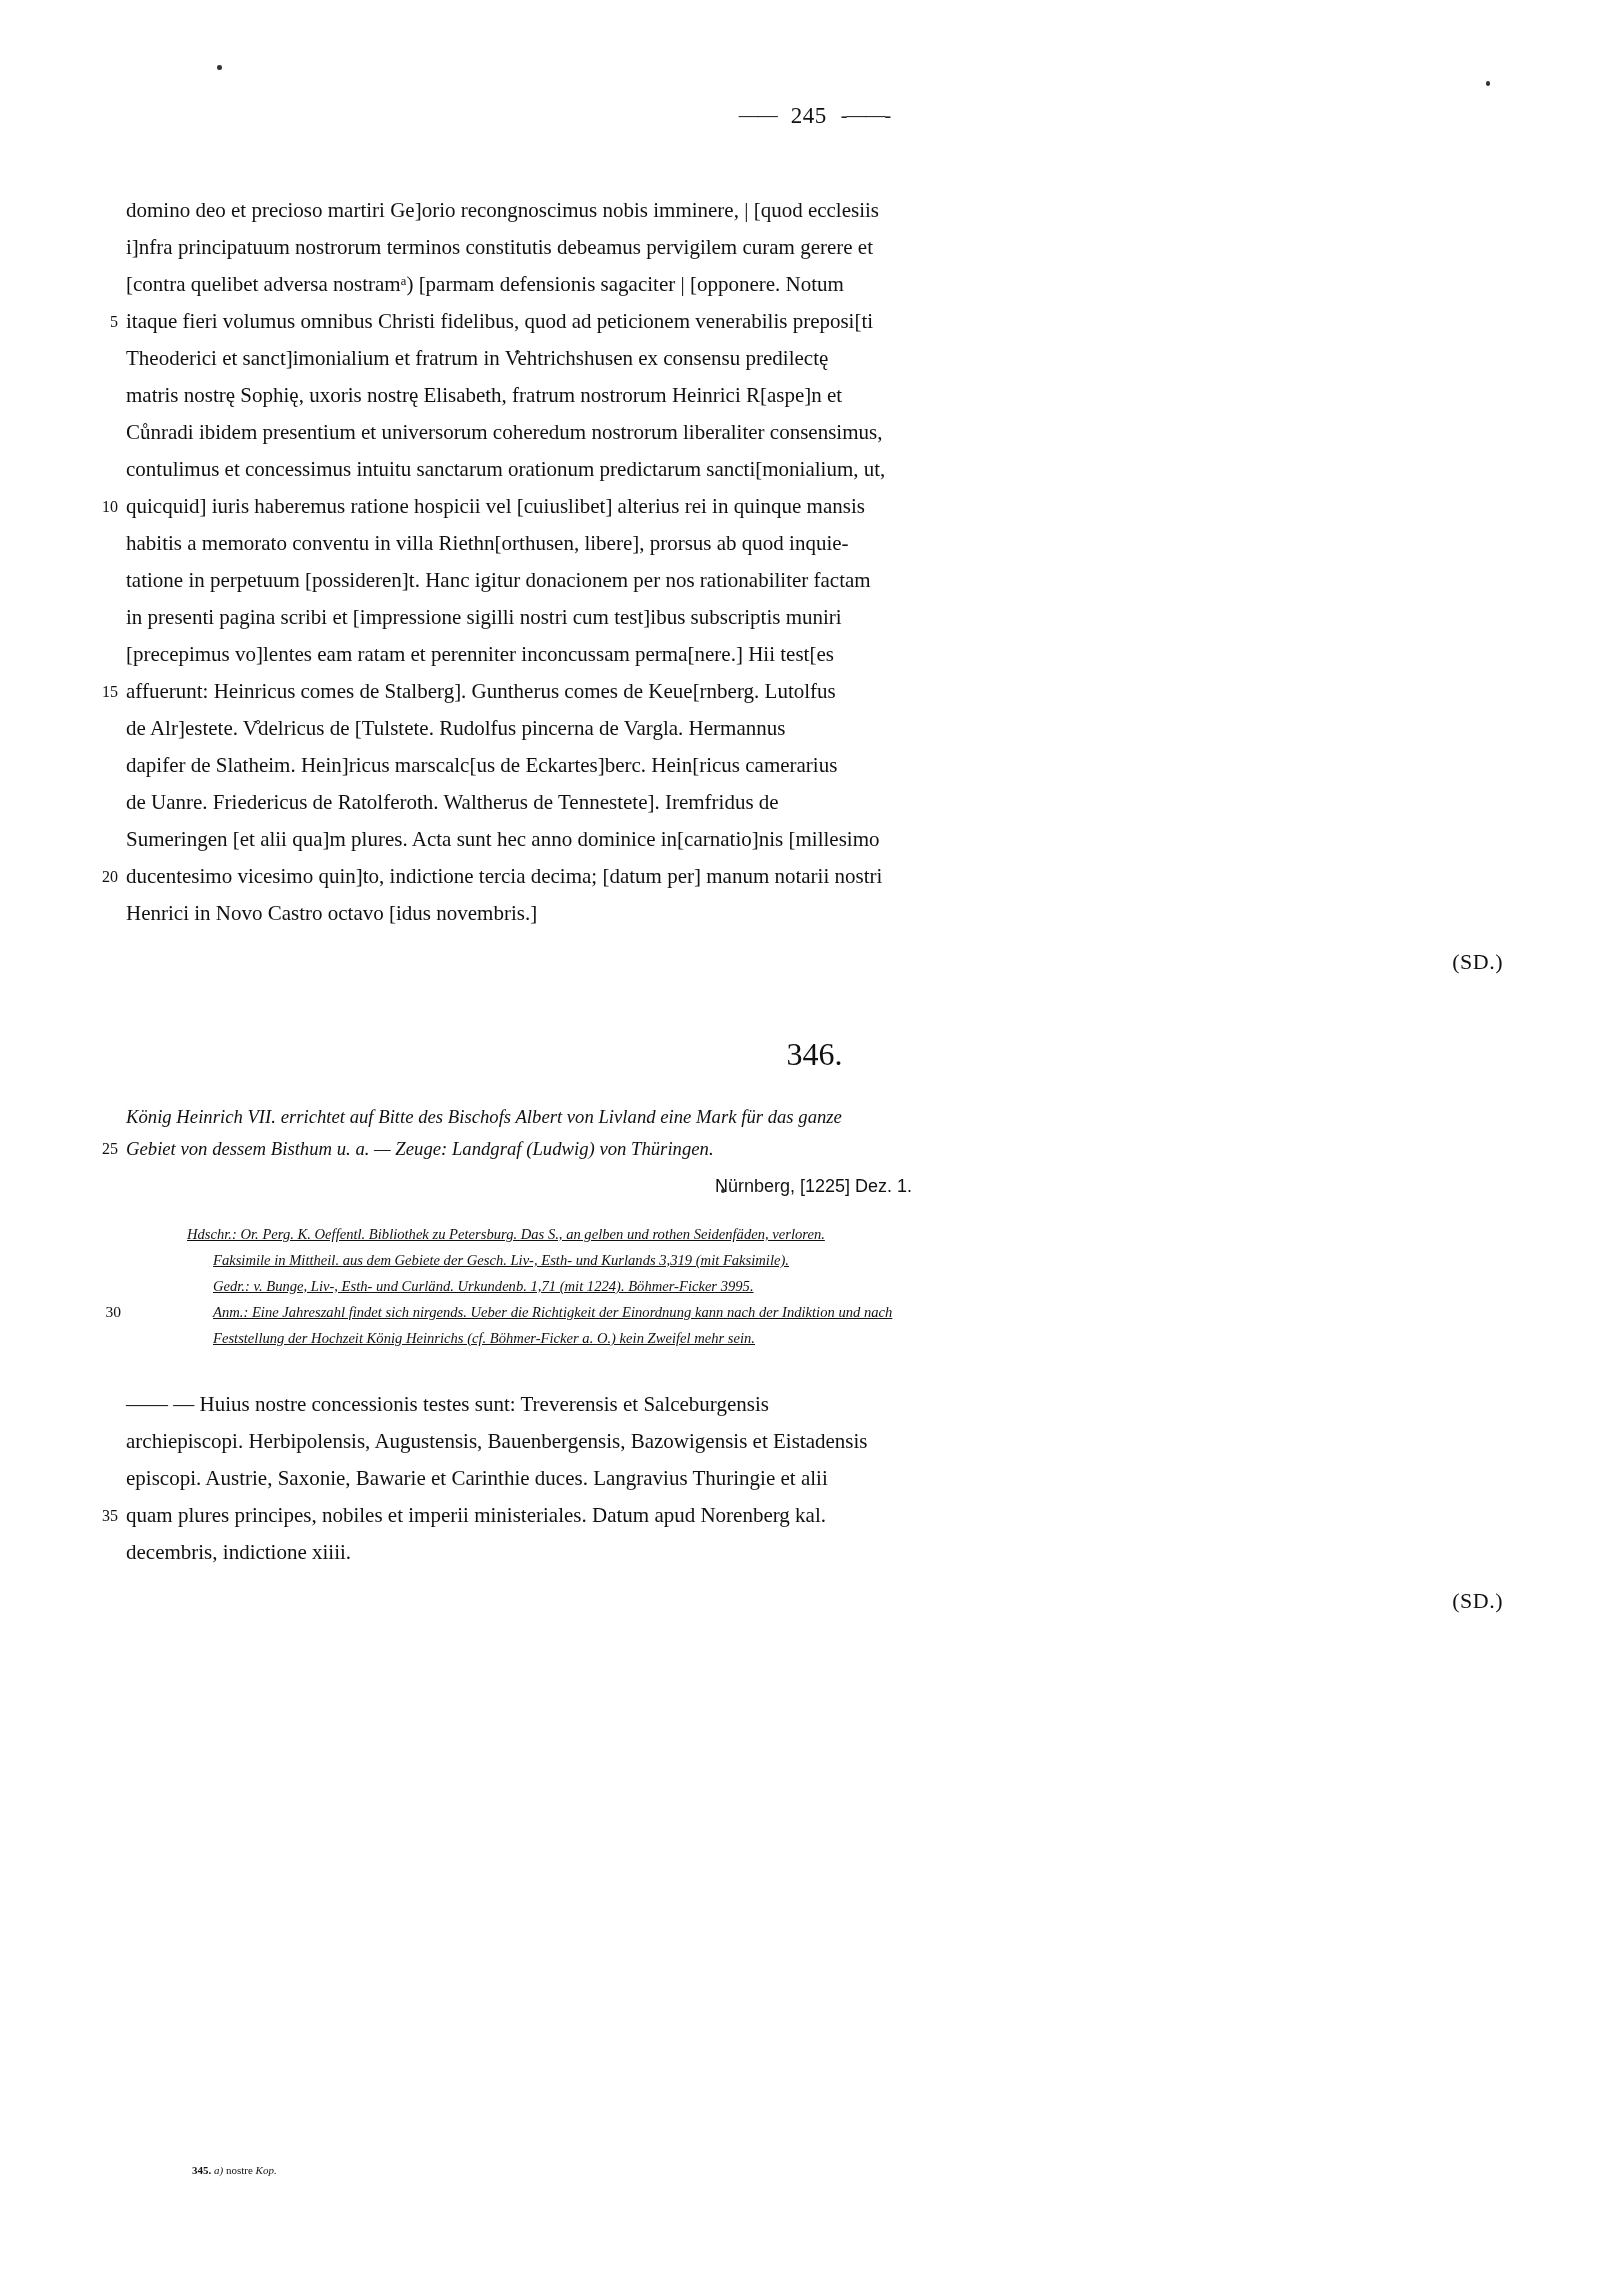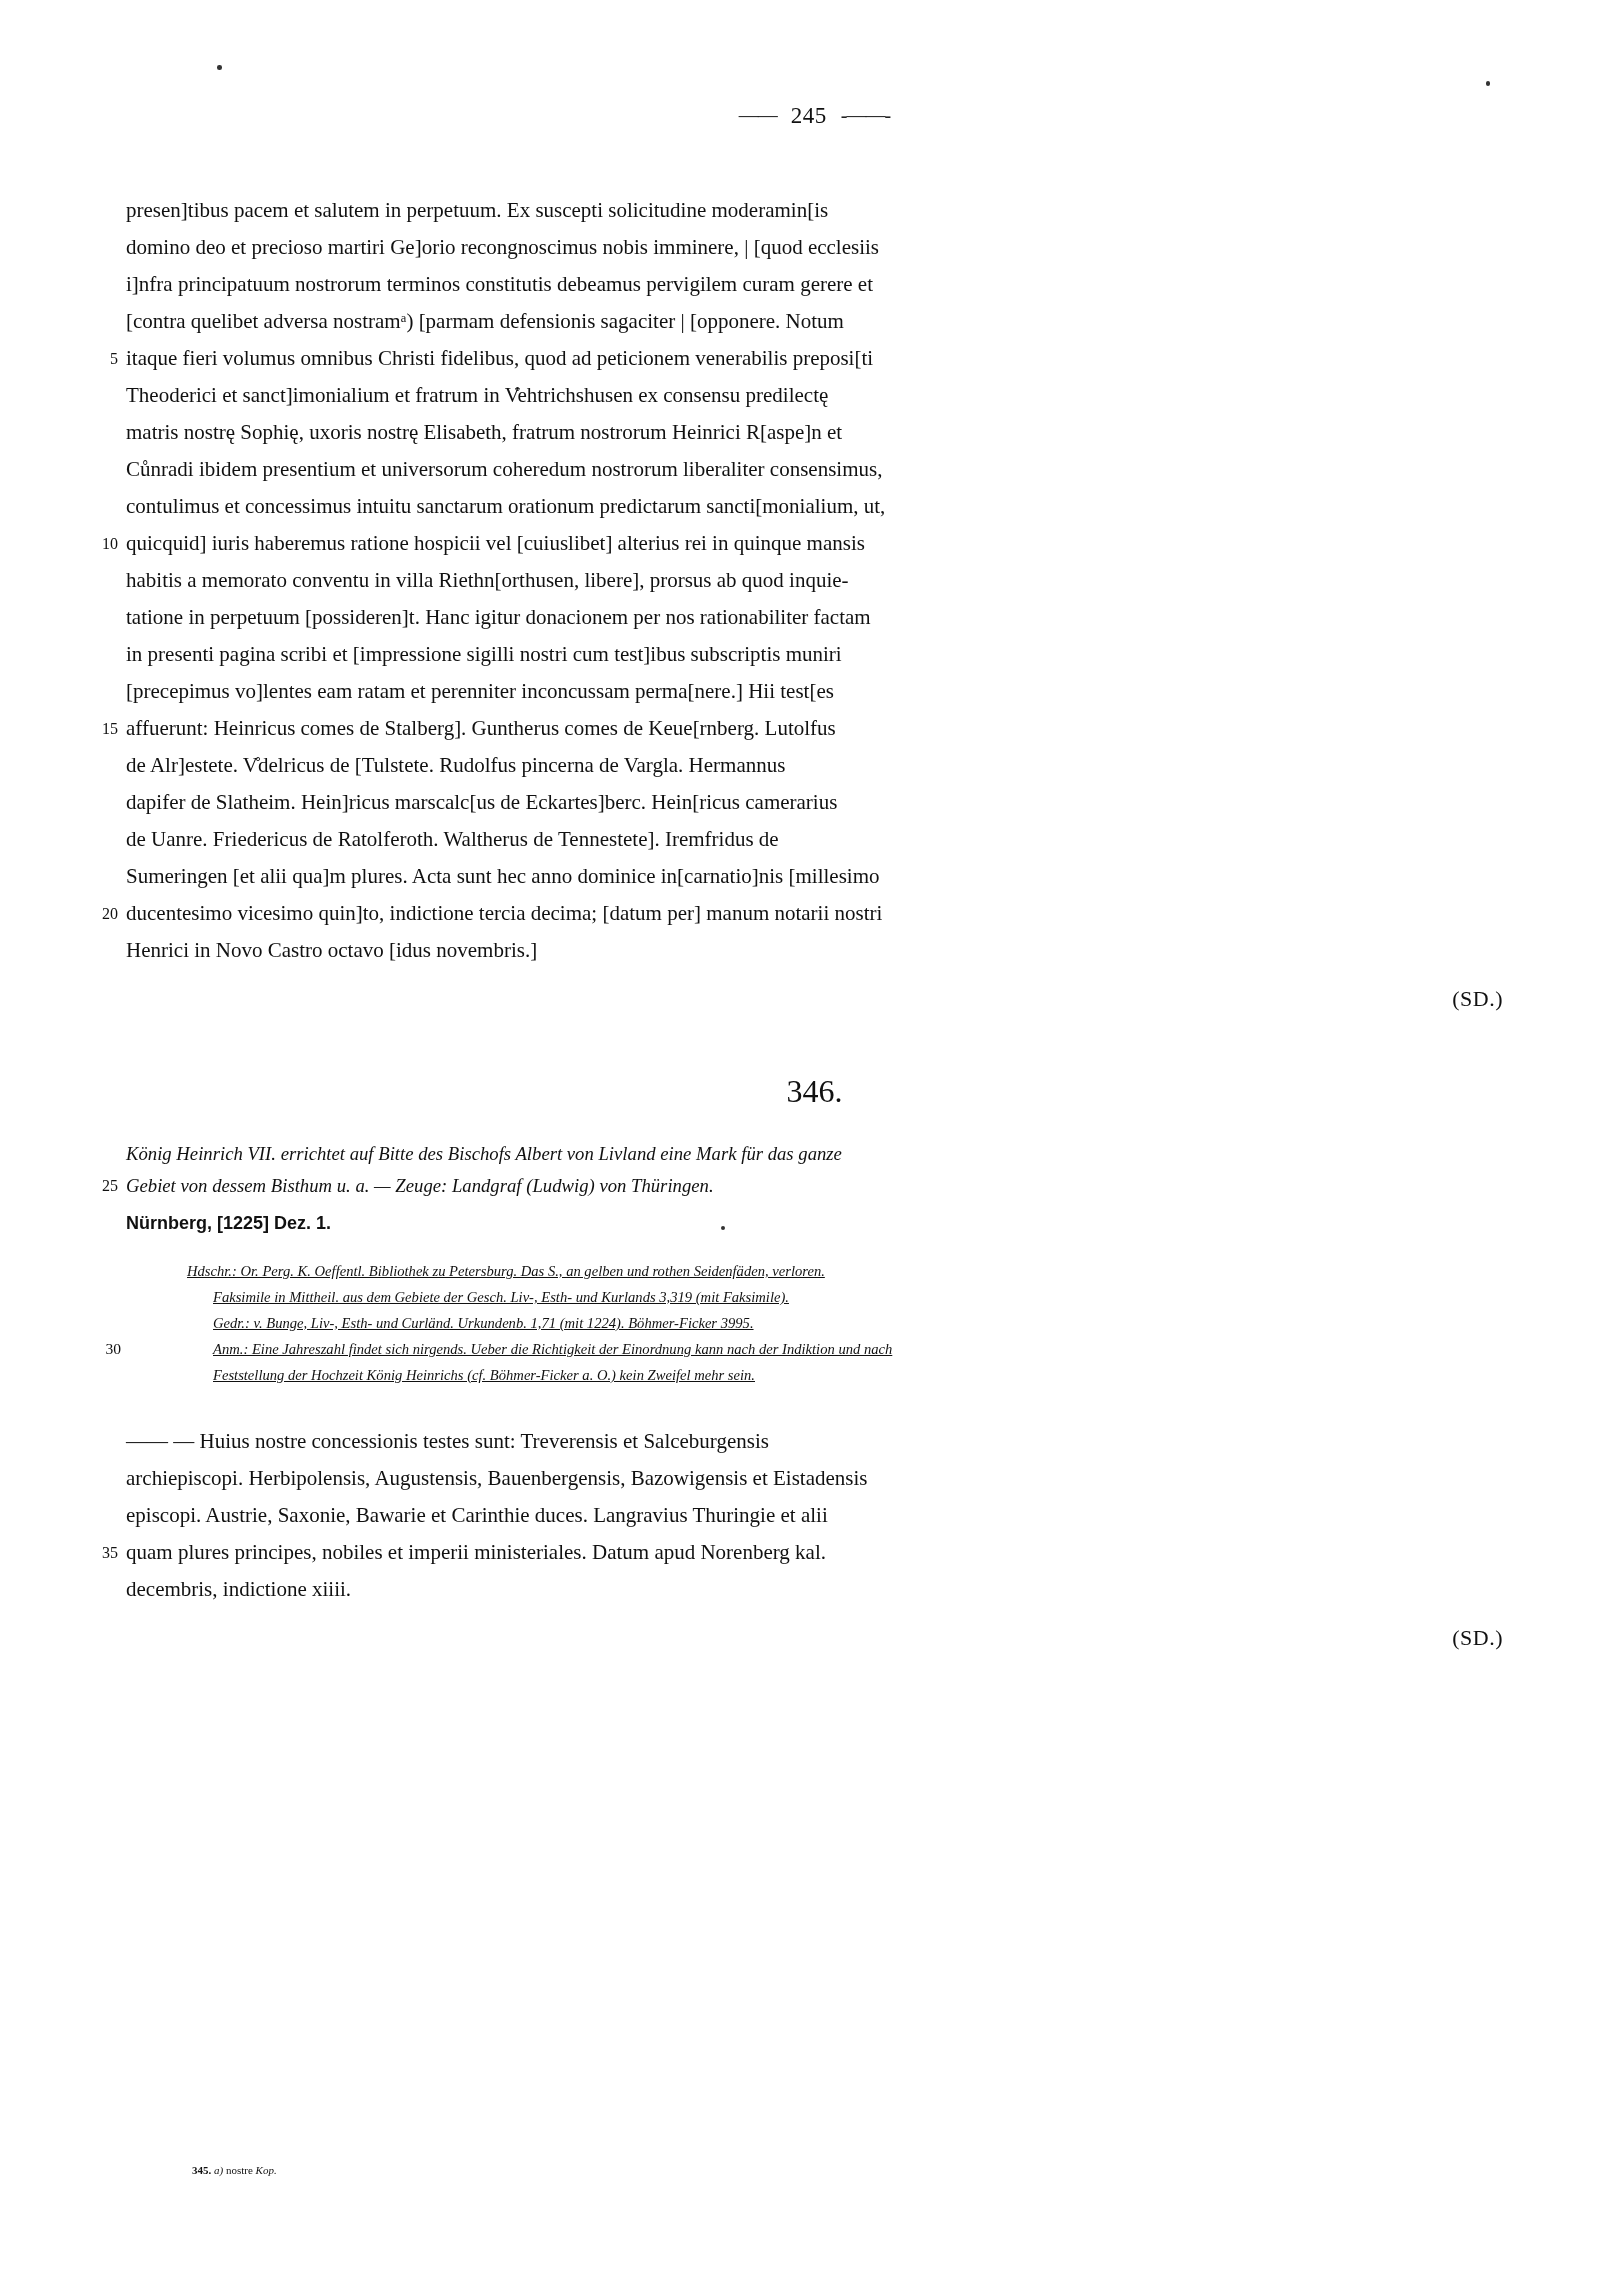--- a/index.html
+++ b/index.html
@@ -100,23 +100,23 @@
   
   .regest {
     font-style: italic;
     font-size: 18.7px;
     line-height: 32px;
   }
   .regest .tline { font-size: 18.7px; line-height: 32px; }
   .regest .lnum { font-style: normal; font-size: 16px; line-height: 32px; }
 
   .dateline {
-    text-align: left;
+    text-align: center;
     font-family: "Liberation Sans", sans-serif;
-    font-weight: bold;
+    font-weight: normal;
     font-size: 18px;
     margin: 11px 0 0 0;
     padding-right: 2px;
   }
   .dateline-dot {
     position: absolute;
     left: 595px;
     width: 4px; height: 4px;
     background: #333;
     border-radius: 50%;
@@ -162,21 +162,20 @@
   <div class="corner-dot dot-right"></div>
 
   <div class="content">
 
     <div class="page-header">
       <span class="rule-left">——</span><span class="page-num">245</span><span class="rule-right">-——-</span>
     </div>
 
     <div class="tblock">
 
-      <div class="tline"><span class="lnum"></span><span>presen]tibus pacem et salutem in perpetuum.  Ex suscepti solicitudine moderamin[is</span></div>
       <div class="tline"><span class="lnum"></span><span>domino deo et precioso martiri Ge]orio recongnoscimus nobis imminere, | [quod ecclesiis</span></div>
       <div class="tline"><span class="lnum"></span><span>i]nfra principatuum nostrorum terminos constitutis debeamus pervigilem curam gerere et</span></div>
       <div class="tline"><span class="lnum"></span><span>[contra quelibet adversa nostramᵃ) [parmam defensionis sagaciter | [opponere.  Notum</span></div>
       <div class="tline"><span class="lnum">5</span><span>itaque fieri volumus omnibus Christi fidelibus, quod ad peticionem venerabilis preposi[ti</span></div>
       <div class="tline"><span class="lnum"></span><span>Theoderici et sanct]imonialium et fratrum in V̊ehtrichshusen ex consensu predilectę</span></div>
       <div class="tline"><span class="lnum"></span><span>matris nostrę Sophię, uxoris nostrę Elisabeth, fratrum nostrorum Heinrici R[aspe]n et</span></div>
       <div class="tline"><span class="lnum"></span><span>Cůnradi ibidem presentium et universorum coheredum nostrorum liberaliter consensimus,</span></div>
       <div class="tline"><span class="lnum"></span><span>contulimus et concessimus intuitu sanctarum orationum predictarum sancti[monialium, ut,</span></div>
       <div class="tline"><span class="lnum">10</span><span>quicquid] iuris haberemus ratione hospicii vel [cuiuslibet] alterius rei in quinque mansis</span></div>
       <div class="tline"><span class="lnum"></span><span>habitis a memorato conventu in villa Riethn[orthusen, libere], prorsus ab quod inquie-</span></div>

